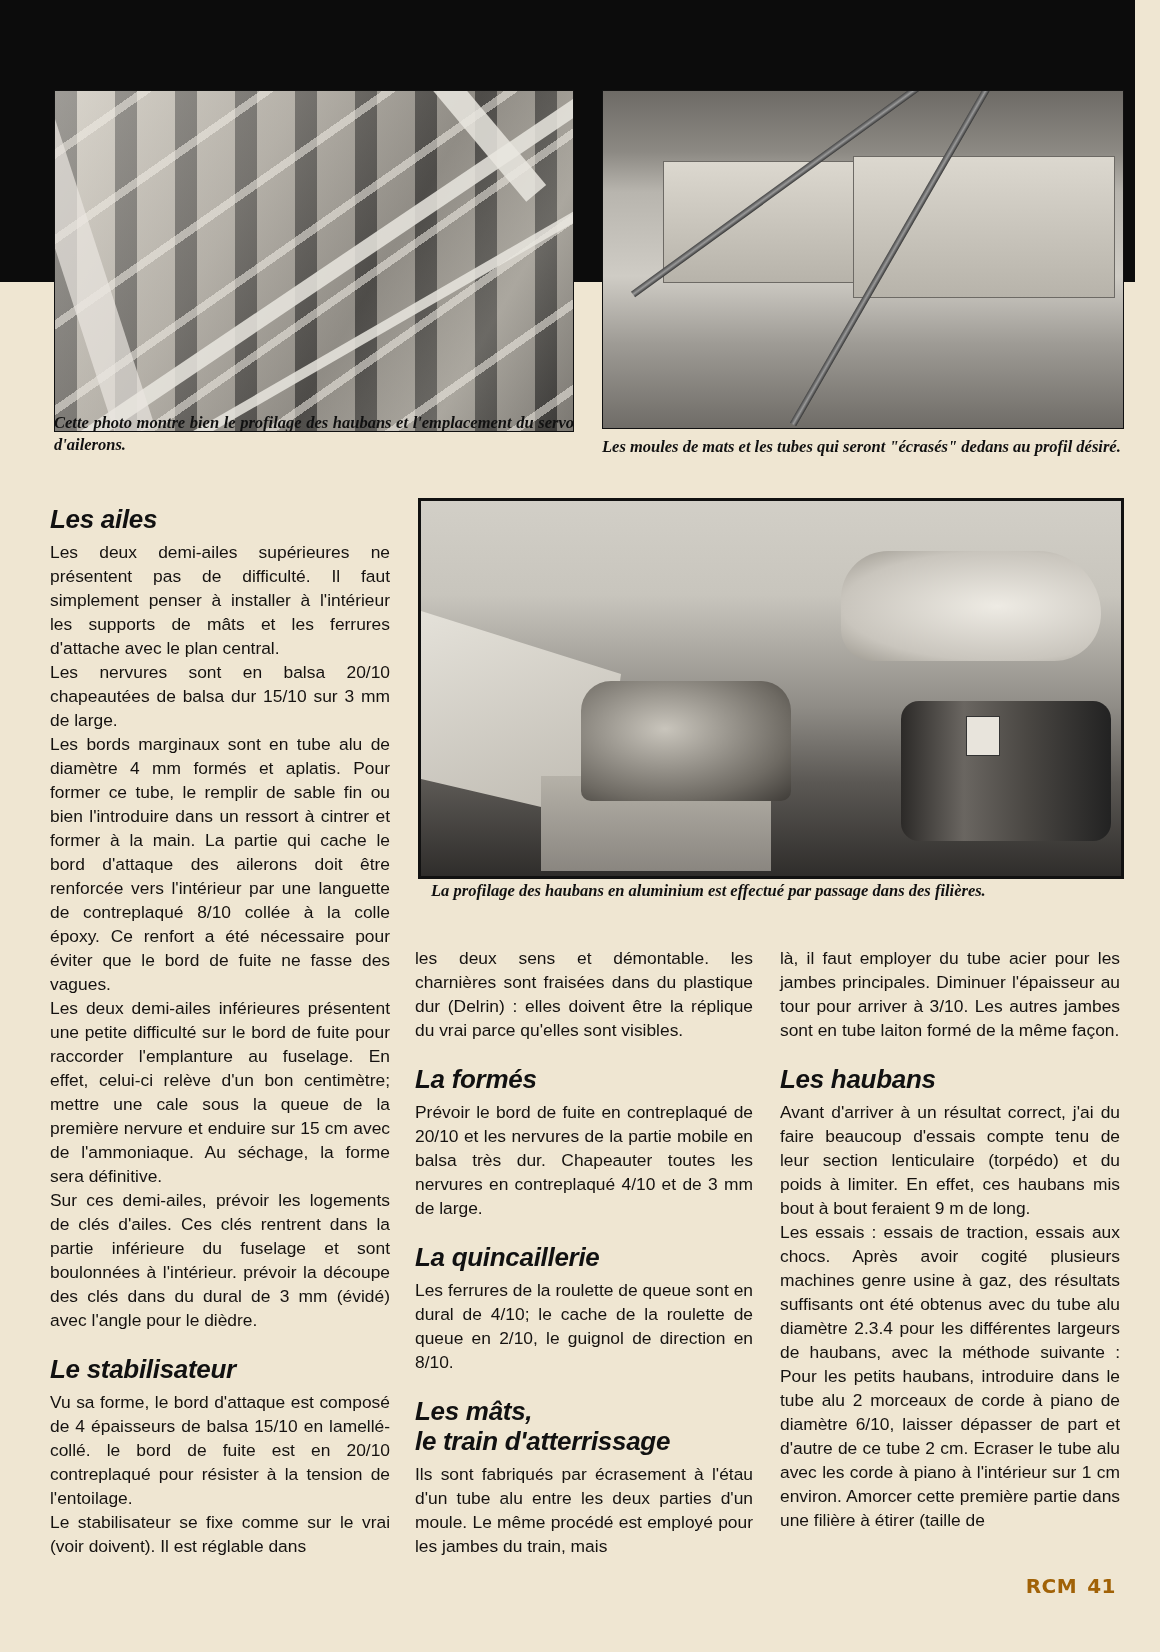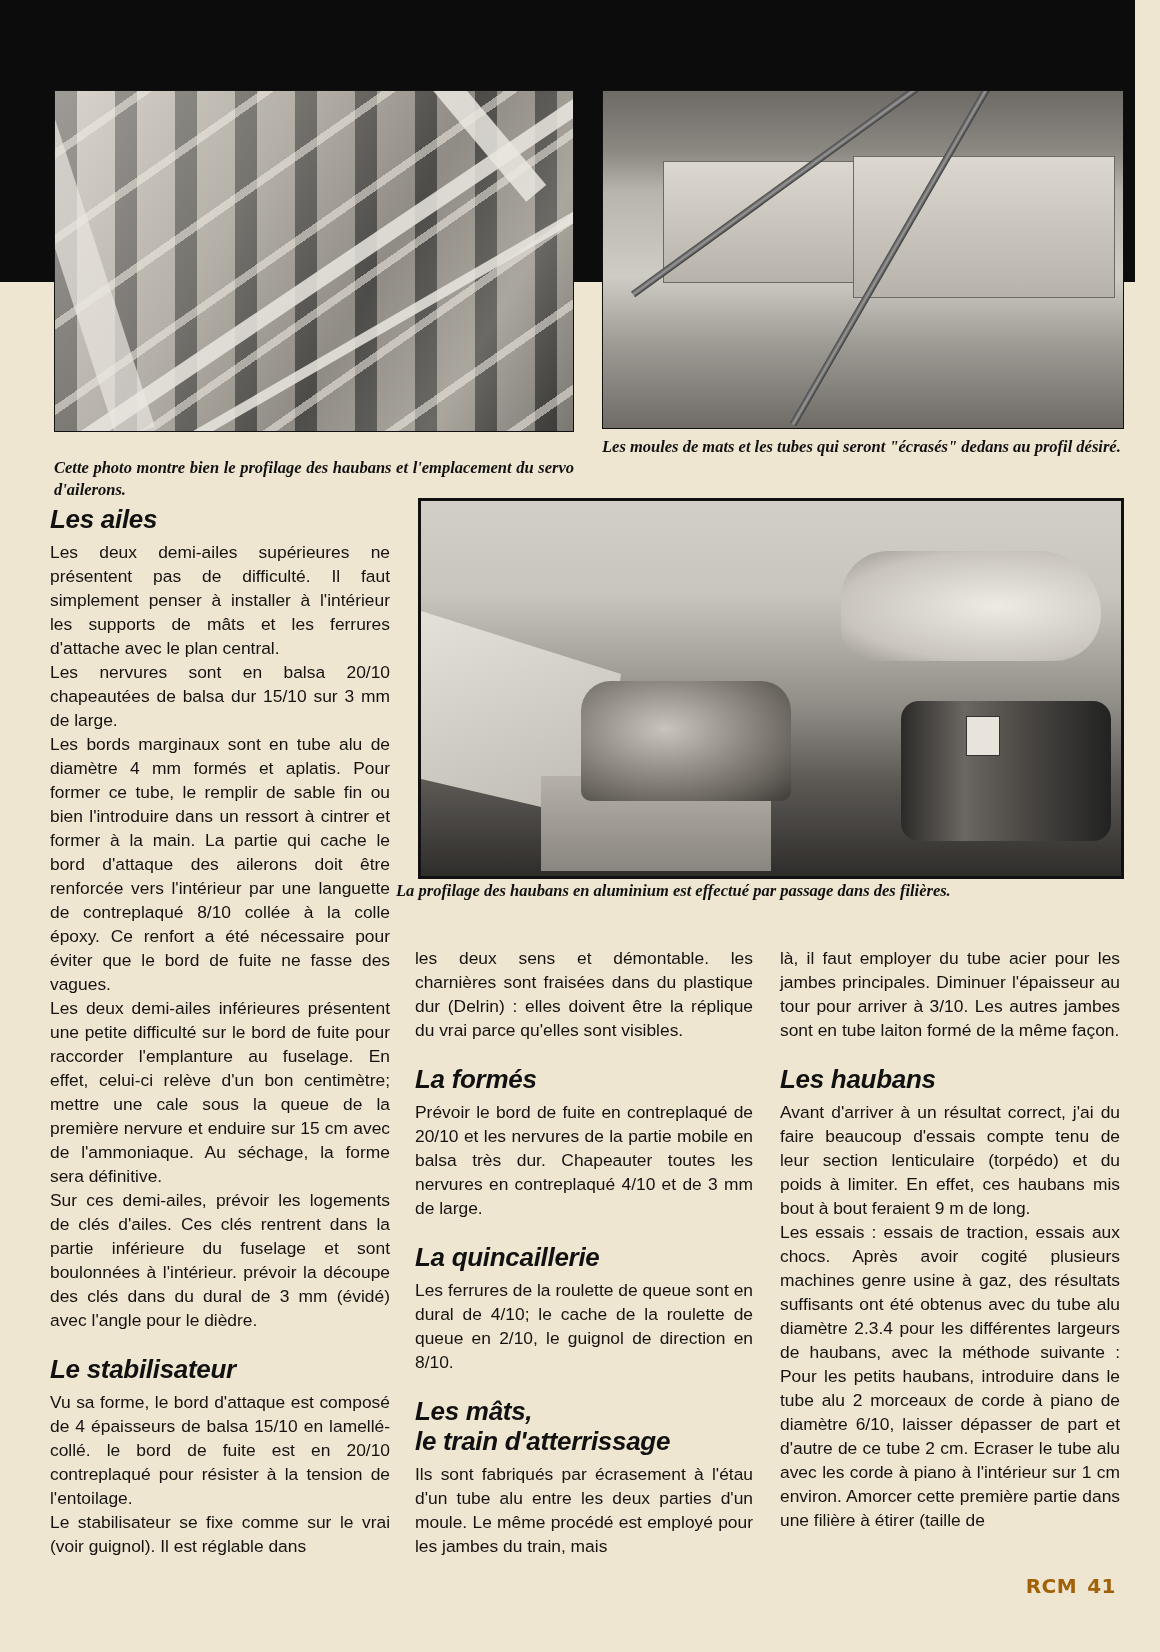--- a/index.html
+++ b/index.html
@@ -75,23 +75,23 @@
     clip-path: polygon(0 0, 100% 30%, 90% 100%, 0 80%);
   }
 
   .caption {
     position: absolute;
     font-family: "Liberation Serif", serif;
     font-weight: bold; font-style: italic;
     font-size: 16.5px; line-height: 22px; color: #111;
     text-align: justify;
   }
-  .caption-1 { left: 54px; top: 457px; width: 520px; }
+  .caption-1 { left: 54px; top: 412px; width: 520px; }
   .caption-2 { left: 602px; top: 436px; width: 520px; }
-  .caption-3 { left: 396px; top: 880px; width: 700px; font-family: Liberation Serif, serif; }
+  .caption-3 { left: 431px; top: 880px; width: 700px; font-family: Liberation Serif, serif; }
 
   .col {
     position: absolute; font-size: 17.4px; line-height: 24px;
     text-align: justify; color: #151210;
   }
   .col p { margin: 0; }
   .col-1 { left: 50px; top: 504px; width: 340px; }
   .col-2 { left: 415px; top: 946px; width: 338px; }
   .col-3 { left: 780px; top: 946px; width: 340px; }
 
@@ -133,21 +133,21 @@
 
 <div class="col col-1">
   <div class="heading">Les ailes</div>
   <p>Les deux demi-ailes supérieures ne présentent pas de difficulté. Il faut simplement penser à installer à l'intérieur les supports de mâts et les ferrures d'attache avec le plan central.</p>
   <p>Les nervures sont en balsa 20/10 chapeautées de balsa dur 15/10 sur 3 mm de large.</p>
   <p>Les bords marginaux sont en tube alu de diamètre 4 mm formés et aplatis. Pour former ce tube, le remplir de sable fin ou bien l'introduire dans un ressort à cintrer et former à la main. La partie qui cache le bord d'attaque des ailerons doit être renforcée vers l'intérieur par une languette de contreplaqué 8/10 collée à la colle époxy. Ce renfort a été nécessaire pour éviter que le bord de fuite ne fasse des vagues.</p>
   <p>Les deux demi-ailes inférieures présentent une petite difficulté sur le bord de fuite pour raccorder l'emplanture au fuselage. En effet, celui-ci relève d'un bon centimètre; mettre une cale sous la queue de la première nervure et enduire sur 15 cm avec de l'ammoniaque. Au séchage, la forme sera définitive.</p>
   <p>Sur ces demi-ailes, prévoir les logements de clés d'ailes. Ces clés rentrent dans la partie inférieure du fuselage et sont boulonnées à l'intérieur. prévoir la découpe des clés dans du dural de 3 mm (évidé) avec l'angle pour le dièdre.</p>
   <div class="heading spaced">Le stabilisateur</div>
   <p>Vu sa forme, le bord d'attaque est composé de 4 épaisseurs de balsa 15/10 en lamellé-collé. le bord de fuite est en 20/10 contreplaqué pour résister à la tension de l'entoilage.</p>
-  <p>Le stabilisateur se fixe comme sur le vrai (voir guignol). Il est réglable dans</p>
+  <p>Le stabilisateur se fixe comme sur le vrai (voir doivent). Il est réglable dans</p>
 </div>
 
 <div class="photo photo-3">
   <div class="paper"></div>
   <div class="block"></div>
   <div class="vise"></div>
   <div class="grinder"></div>
   <div class="label-box"></div>
   <div class="hand"></div>
 </div>

